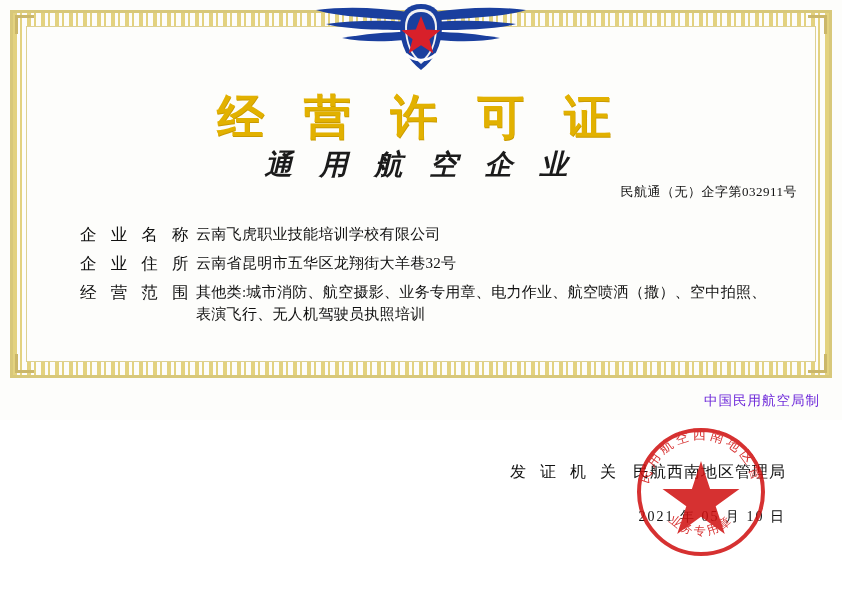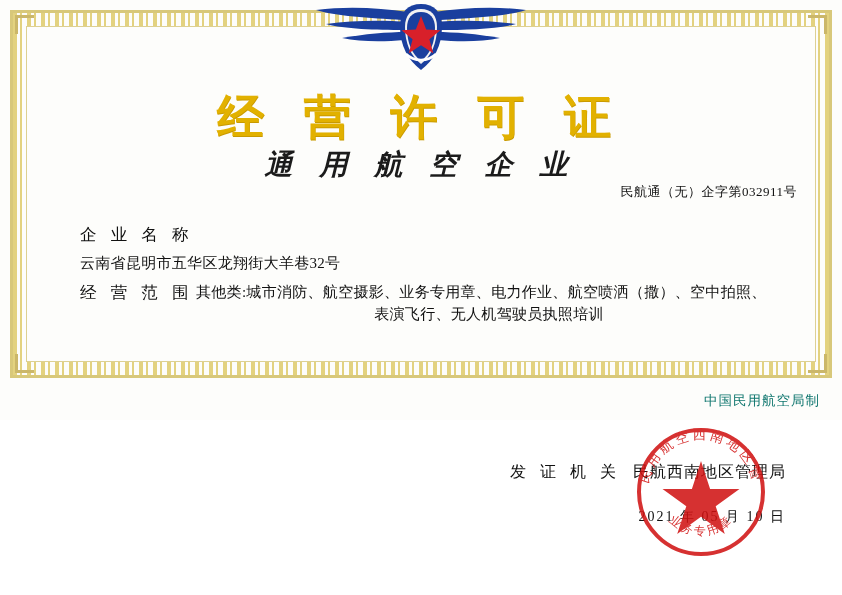--- a/index.html
+++ b/index.html
@@ -133,21 +133,20 @@
   }
   .field-value {
     flex: 1 1 auto;
     font-size: 15px;
     color: #111;
     line-height: 1.45;
     letter-spacing: 0.3px;
   }
   .field-value .line2 {
     display: block;
-    text-align: center;
   }
 
   
   .issuer-row {
     position: absolute;
     top: 462px;
     right: 26px;
     font-size: 16px;
     color: #111;
     letter-spacing: 2px;
@@ -176,21 +175,21 @@
     opacity: 0.86;
     pointer-events: none;
   }
 
   
   .footer {
     position: absolute;
     right: 22px;
     bottom: 10px;
     font-size: 13.5px;
-    color: #0f766e;
+    color: #6d28d9;
     letter-spacing: 1px;
   }
 </style>
 </head>
 <body>
 
 <div class="certificate">
 
   <div class="border-frame">
     <div class="border-inner"></div>
@@ -228,23 +227,27 @@
   <div class="content">
 
     <div class="title-main">经 营 许 可 证</div>
     <div class="title-sub">通 用 航 空 企 业</div>
     <div class="serial">民航通（无）企字第032911号</div>
 
     <div class="fields">
 
       <div class="field-row">
         <div class="field-label">企 业 名 称</div>
+        <div class="field-value">
+          <span>云南飞虎职业技能培训学校有限公司</span>
+        </div>
       </div>
 
       <div class="field-row">
+        <div class="field-label">企 业 住 所</div>
         <div class="field-value">
           <span>云南省昆明市五华区龙翔街大羊巷32号</span>
         </div>
       </div>
 
 
       <div class="field-row">
         <div class="field-label">经 营 范 围</div>
         <div class="field-value">
           <span>其他类:城市消防、航空摄影、业务专用章、电力作业、航空喷洒（撒）、空中拍照、</span>

